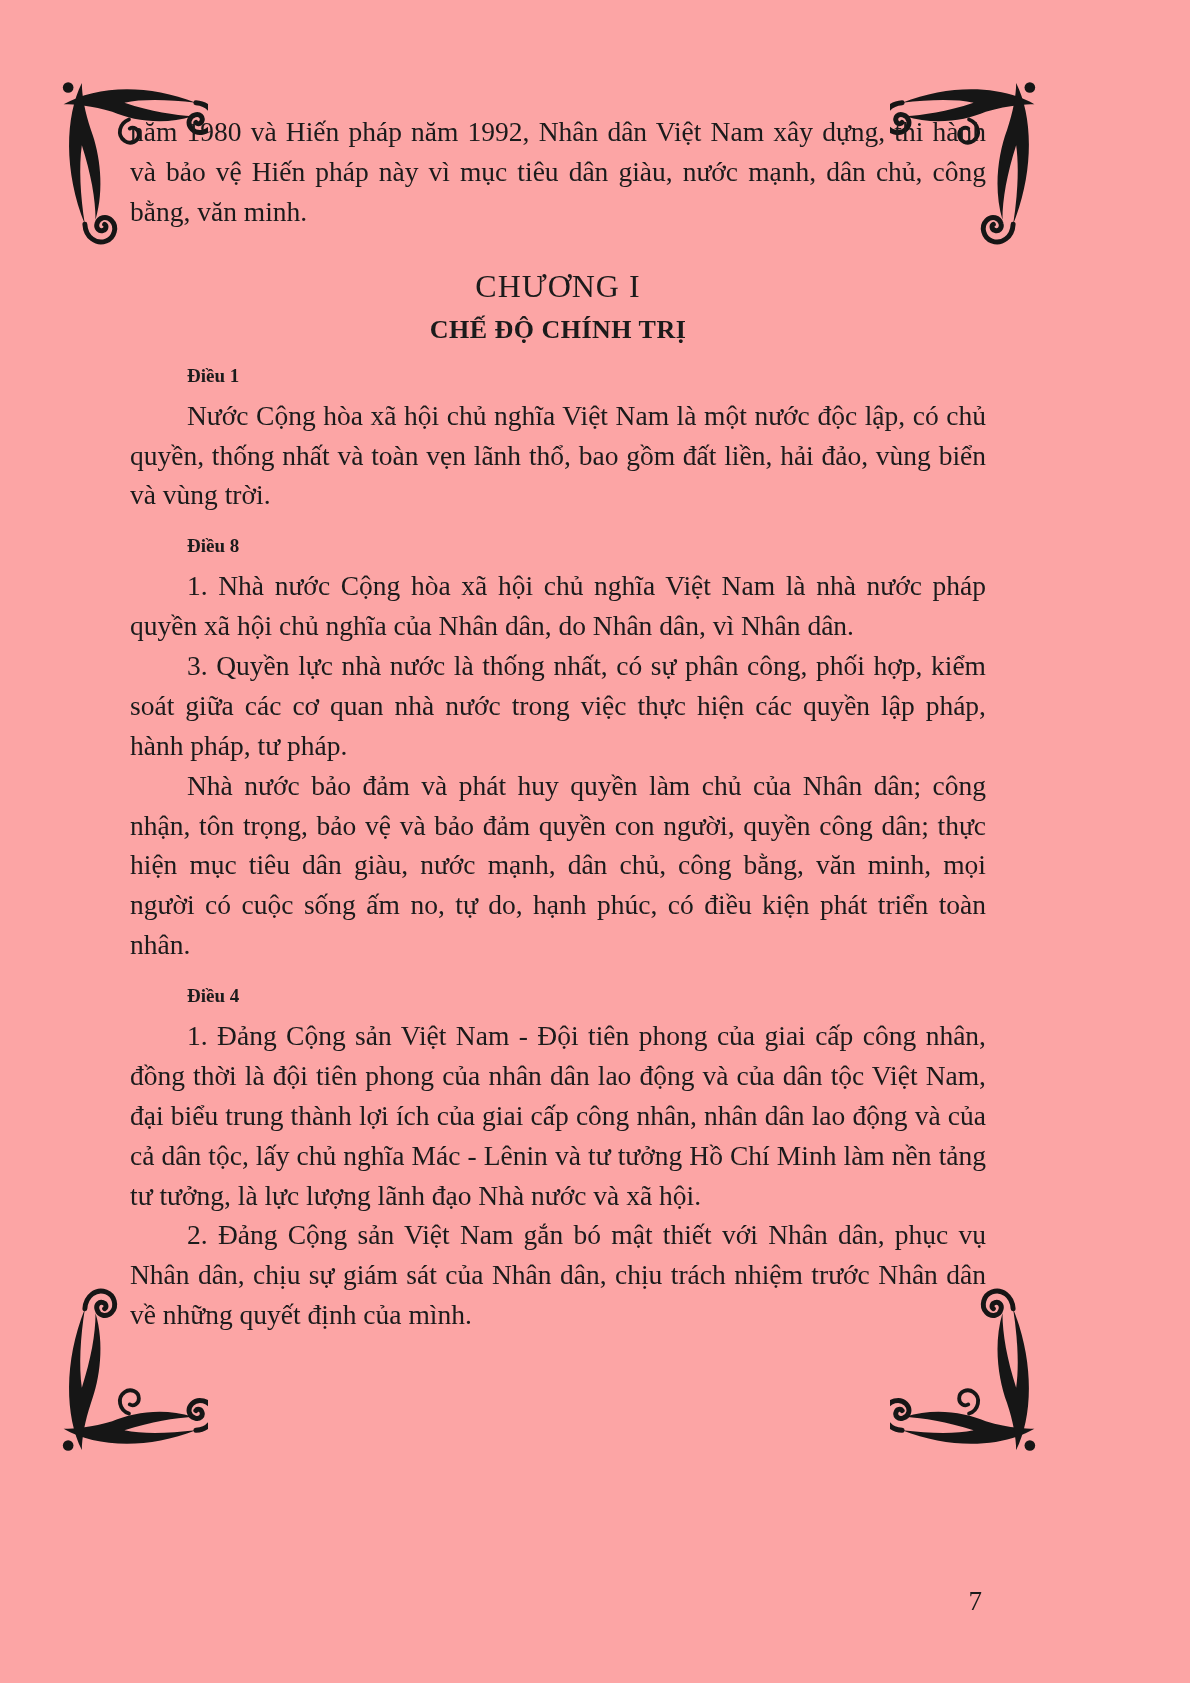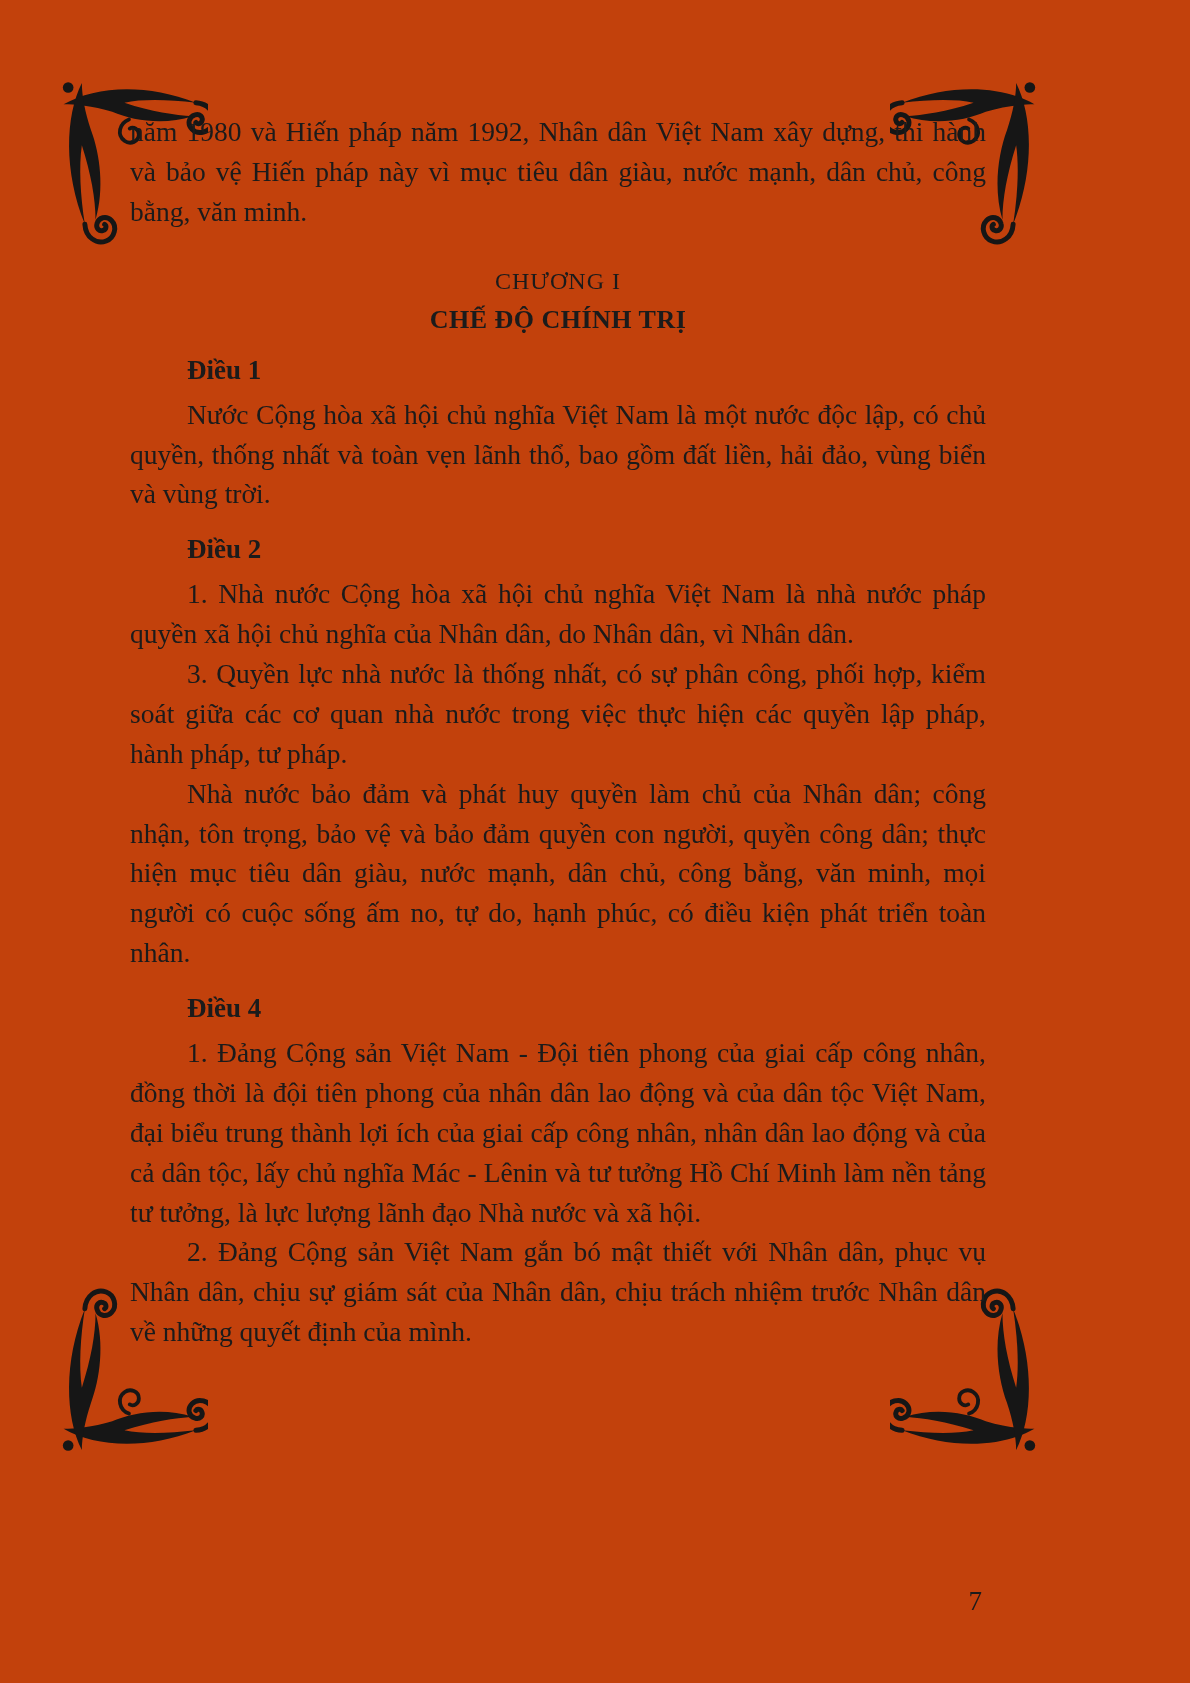--- a/index.html
+++ b/index.html
@@ -6,21 +6,21 @@
   html, body { margin: 0; padding: 0; }
   body {
     background: #e8e8e8;
     font-family: "Liberation Serif", "DejaVu Serif", serif;
   }
   .page {
     position: relative;
     width: 1190px;
     height: 1683px;
     margin: 0 auto;
-    background: #c2410c;
+    background: #fca5a5;
     overflow: hidden;
     color: #1b1b1b;
   }
   
   .corner {
     position: absolute;
     width: 152px;
     height: 186px;
     color: #161616;
   }
@@ -41,35 +41,35 @@
     line-height: 1.45;
     text-align: justify;
     text-indent: 57px;
     color: #1b1b1b;
   }
   .body-para.no-indent { text-indent: 0; }
 
   .chapter-number {
     margin-top: 36px;
     text-align: center;
-    font-size: 24px;
+    font-size: 32px;
     letter-spacing: 1px;
     font-weight: normal;
   }
   .chapter-title {
     margin-top: 10px;
     text-align: center;
     font-size: 26px;
     font-weight: bold;
     letter-spacing: 0.5px;
   }
   .article-heading {
     margin: 20px 0 9px 0;
     padding-left: 57px;
-    font-size: 27px;
+    font-size: 19px;
     font-weight: bold;
   }
   .page-number {
     position: absolute;
     right: 208px;
     bottom: 66px;
     font-size: 27px;
     color: #1b1b1b;
   }
 </style>
@@ -110,21 +110,21 @@
 
     <div class="chapter-number">CHƯƠNG I</div>
     <div class="chapter-title">CHẾ ĐỘ CHÍNH TRỊ</div>
 
     <section class="article">
       <div class="article-heading">Điều 1</div>
       <p class="body-para">Nước Cộng hòa xã hội chủ nghĩa Việt Nam là một nước độc lập, có chủ quyền, thống nhất và toàn vẹn lãnh thổ, bao gồm đất liền, hải đảo, vùng biển và vùng trời.</p>
     </section>
 
     <section class="article">
-      <div class="article-heading">Điều 2</div>
+      <div class="article-heading">Điều 8</div>
       <p class="body-para">1. Nhà nước Cộng hòa xã hội chủ nghĩa Việt Nam là nhà nước pháp quyền xã hội chủ nghĩa của Nhân dân, do Nhân dân, vì Nhân dân.</p>
       <p class="body-para">3. Quyền lực nhà nước là thống nhất, có sự phân công, phối hợp, kiểm soát giữa các cơ quan nhà nước trong việc thực hiện các quyền lập pháp, hành pháp, tư pháp.</p>
     </section>
 
     <section class="article">
       <p class="body-para">Nhà nước bảo đảm và phát huy quyền làm chủ của Nhân dân; công nhận, tôn trọng, bảo vệ và bảo đảm quyền con người, quyền công dân; thực hiện mục tiêu dân giàu, nước mạnh, dân chủ, công bằng, văn minh, mọi người có cuộc sống ấm no, tự do, hạnh phúc, có điều kiện phát triển toàn nhân.</p>
     </section>
 
     <section class="article">
       <div class="article-heading">Điều 4</div>

